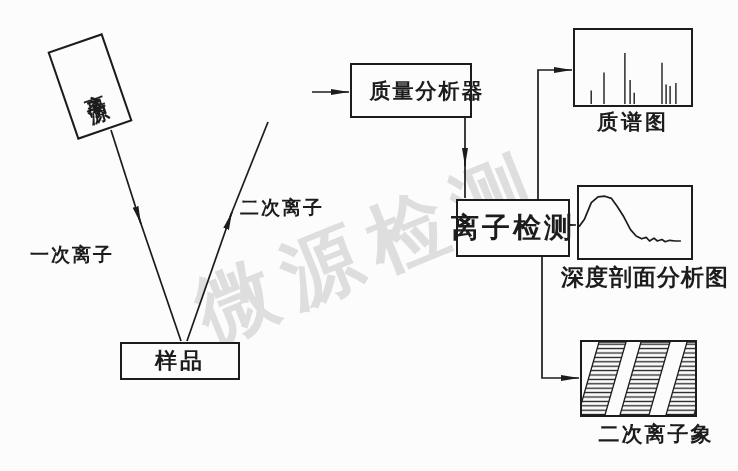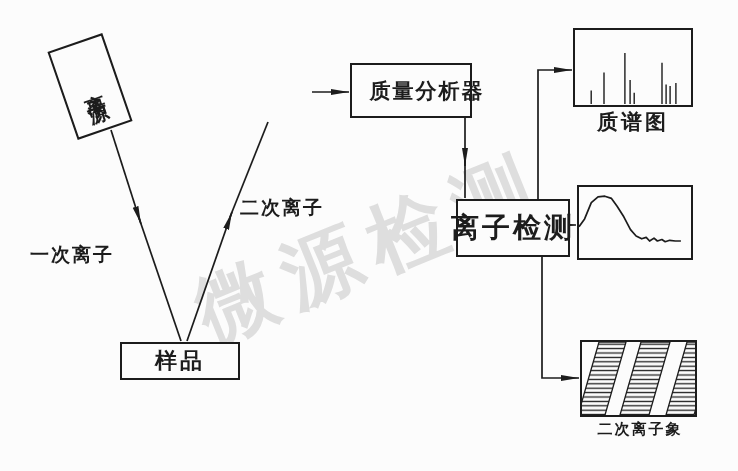--- a/index.html
+++ b/index.html
@@ -67,21 +67,21 @@
   }
   #energy-analyzer{left:203px;top:62px;width:109px;height:60px;font-size:20px;}
   #mass-analyzer{left:350px;top:63px;width:122px;height:55px;font-size:21px;letter-spacing:2px;padding-left:32px;}
   #ion-detection{left:408px;top:199px;width:114px;height:58px;font-size:28px;letter-spacing:3px;margin-left:48px;}
   #sample{left:120px;top:342px;width:120px;height:38px;font-size:22px;letter-spacing:3px;justify-content:center;}
   #spectrum-frame{left:573px;top:28px;width:120px;height:79px;}
   #profile-frame{left:577px;top:185px;width:116px;height:75px;}
   #image-frame{left:580px;top:340px;width:117px;height:77px;}
   #spectrum-caption{left:573px;top:108px;width:120px;font-size:21px;letter-spacing:3px;}
   #profile-caption{left:555px;top:262px;width:180px;font-size:23px;letter-spacing:1px;}
-  #image-caption{left:580px;top:420px;width:120px;font-size:15px;letter-spacing:2px;}
+  #image-caption{left:596px;top:420px;width:120px;font-size:21px;letter-spacing:2px;}
   #primary-label{left:30px;top:196px;margin-top:46px;}
   #secondary-label{left:240px;top:195px;text-align:right;}
   .overlay{position:absolute;left:0;top:0;pointer-events:none;}
 </style>
 </head>
 <body>
 
 <div class="page">
 
   <div class="watermark">微源检测</div>
@@ -146,20 +146,21 @@
         <line x1="100.9" x2="100.9" y1="74" y2="53.0" stroke="#1c1c1c" stroke-width="1.4"></line>
       </svg>
   </div>
   <div class="caption" id="spectrum-caption">质谱图</div>
 
   <div class="frame" id="profile-frame">
     <svg viewBox="0 0 112 71" preserveAspectRatio="none">
         <polyline points="0.0,39.8 5.6,31.9 12.3,15.6 19.0,9.9 25.8,9.2 32.5,11.4 38.1,19.2 44.8,29.8 51.5,42.6 57.1,49.0 62.7,51.8 67.2,50.4 70.6,54.0 75.0,51.1 78.4,54.0 82.9,52.5 86.2,54.7 90.7,53.3 96.3,54.0 101.9,54.0" fill="none" stroke="#1c1c1c" stroke-width="1.7" stroke-linejoin="round"></polyline>
       </svg>
   </div>
+  <div class="caption" id="profile-caption">深度剖面分析图</div>
 
   <div class="frame" id="image-frame">
     <svg viewBox="0 0 113 73" preserveAspectRatio="none">
       <defs>
         <pattern id="hatch" patternUnits="userSpaceOnUse" width="6" height="4.4">
           <line x1="0" y1="2.2" x2="6" y2="2.2" stroke="#1c1c1c" stroke-width="1.3"></line>
         </pattern>
       </defs>
       <g id="band-group">
           <polygon points="-4,73 23,73 44,0 17,0" fill="url(#hatch)" stroke="#1c1c1c" stroke-width="1.3"></polygon>

